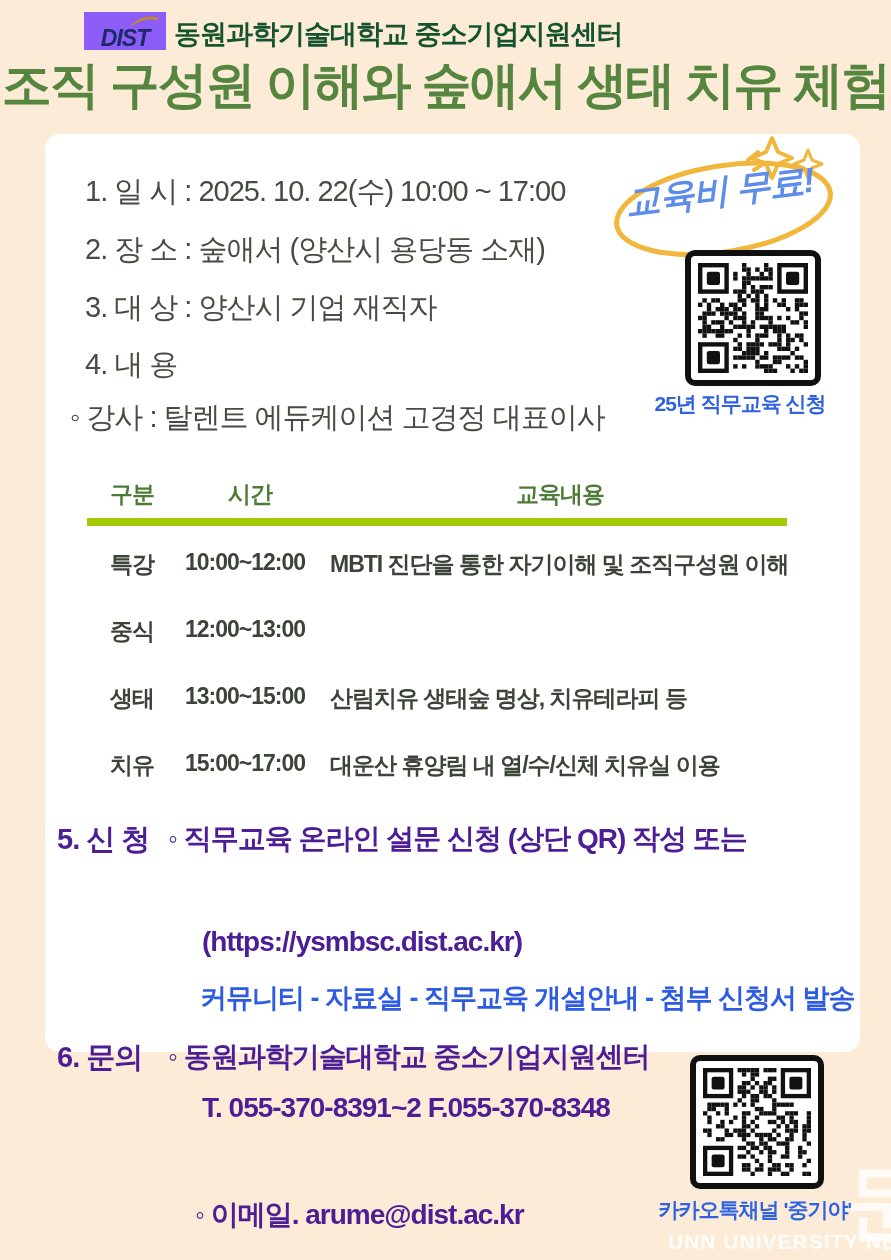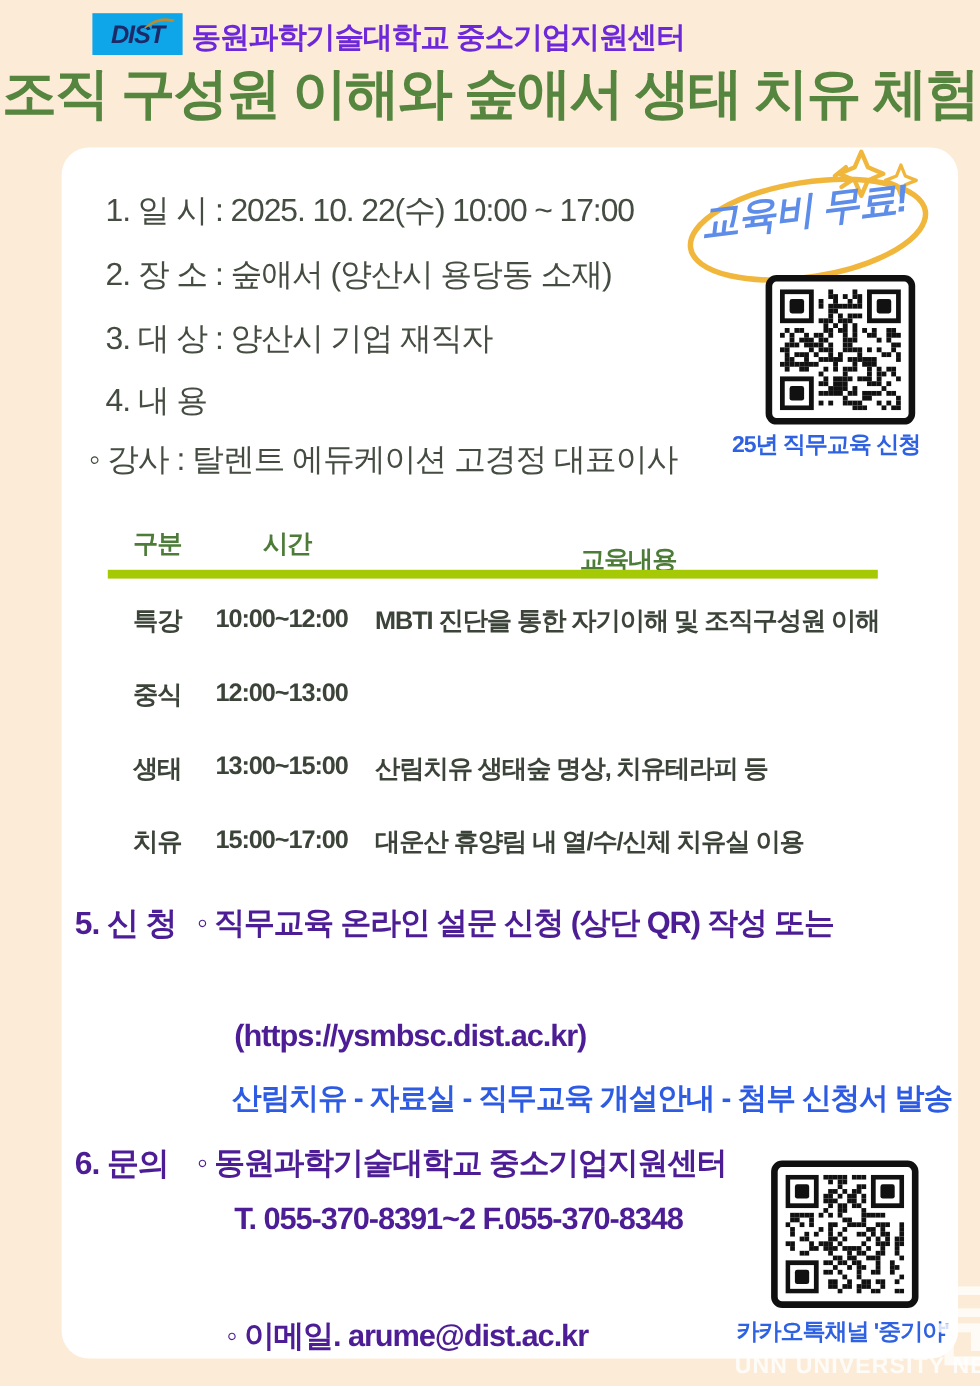--- a/index.html
+++ b/index.html
@@ -1,29 +1,29 @@
 <!DOCTYPE html>
 <html><head>
 <meta charset="utf-8">
 <style>
   html,body{margin:0;padding:0;}
   body{font-family:"Liberation Sans","DejaVu Sans",sans-serif;}
   #page{position:relative;width:891px;height:1260px;background:#fcecd7;overflow:hidden;}
 
   
-  .logo-box{position:absolute;left:84px;top:12px;width:82px;height:38px;background:#0ea5e9;
-    display:flex;align-items:center;justify-content:center;}
+  .logo-box{position:absolute;left:84px;top:12px;width:82px;height:38px;background:#8b5cf6;
+    display:flex;align-items:flex-end;justify-content:center;}
   .logo-text{font-style:italic;font-weight:900;font-size:23px;letter-spacing:-1px;color:#1d2a68;line-height:1;}
   .logo-swoosh{position:absolute;right:6px;top:3px;}
-  .org-name{position:absolute;left:174px;top:16px;font-size:27px;font-weight:800;color:#6d28d9;letter-spacing:-1px;}
+  .org-name{position:absolute;left:174px;top:16px;font-size:27px;font-weight:800;color:#14532d;letter-spacing:-1px;}
   .main-title{position:absolute;left:0;top:52px;width:891px;text-align:center;font-size:50px;font-weight:800;
     color:#55853e;letter-spacing:-2px;white-space:nowrap;}
 
   
-  .card{position:absolute;left:56px;top:134px;width:815px;height:1101px;background:#ffffff;border-radius:25px;}
+  .card{position:absolute;left:45px;top:134px;width:815px;height:918px;background:#ffffff;border-radius:15px;}
 
   .body-line{position:absolute;font-size:29px;font-weight:500;color:#454d42;letter-spacing:-1px;white-space:nowrap;}
   .info-1{left:40px;top:38px;}
   .info-2{left:40px;top:96px;}
   .info-3{left:40px;top:154px;}
   .info-4{left:40px;top:211px;}
   .info-lect{left:25px;top:264px;}
 
   
   .badge-svg{position:absolute;left:553px;top:-4px;width:270px;height:135px;}
@@ -36,21 +36,21 @@
   .qr-bottom{left:645px;top:921px;width:108px;height:108px;}
   .qr-frame svg{display:block;width:100%;height:100%;}
   .qr-caption{position:absolute;font-size:21px;font-weight:800;color:#2f62e2;text-align:center;white-space:nowrap;letter-spacing:-1px;}
   .qr-top-caption{left:555px;top:256px;width:280px;}
   .qr-bottom-caption{left:570px;top:1062px;width:280px;}
 
   
   .th{position:absolute;font-size:23px;font-weight:700;color:#4c7c38;letter-spacing:-1px;white-space:nowrap;}
   .th-1{left:65px;top:345px;}
   .th-2{left:183px;top:345px;}
-  .th-3{left:285px;top:345px;width:460px;text-align:center;margin-top:14px;}
+  .th-3{left:285px;top:345px;width:460px;text-align:center;}
   .table-rule{position:absolute;left:42px;top:384px;width:700px;height:8px;background:#a5c904;}
   .td{position:absolute;font-size:23px;font-weight:600;color:#3c443a;letter-spacing:-1px;white-space:nowrap;}
   .r0{top:415px;} .r1{top:482px;} .r2{top:549px;} .r3{top:616px;}
   .c0{left:65px;} .c1{left:140px;} .c2{left:285px;}
 
   
   .sec-no{position:absolute;font-size:29px;font-weight:600;color:#4c1d95;letter-spacing:-1px;white-space:nowrap;}
   .apply-no{left:12px;top:686px;}
   .apply-1{left:123px;top:686px;font-size:28px;}
   .apply-2{left:157px;top:740px;font-size:28px;}
@@ -343,21 +343,21 @@
     <div class="td r2 c1">13:00~15:00</div>
     <div class="td r2 c2">산림치유 생태숲 명상, 치유테라피 등</div>
 
     <div class="td r3 c0">치유</div>
     <div class="td r3 c1">15:00~17:00</div>
     <div class="td r3 c2">대운산 휴양림 내 열/수/신체 치유실 이용</div>
 
     <div class="sec-no apply-no">5. 신 청</div>
     <div class="sec-no apply-1">◦ 직무교육 온라인 설문 신청 (상단 QR) 작성 또는</div>
     <div class="sec-no apply-3">(https://ysmbsc.dist.ac.kr)</div>
-    <div class="apply-hl">산림치유 - 자료실 - 직무교육 개설안내 - 첨부 신청서 발송</div>
+    <div class="apply-hl">커뮤니티 - 자료실 - 직무교육 개설안내 - 첨부 신청서 발송</div>
 
     <div class="sec-no contact-no">6. 문의</div>
     <div class="sec-no contact-1">◦ 동원과학기술대학교 중소기업지원센터</div>
     <div class="sec-no contact-2">T. 055-370-8391~2  F.055-370-8348</div>
     <div class="sec-no contact-4">◦ 이메일. arume@dist.ac.kr</div>
 
     <div class="qr-frame qr-bottom">
       <svg viewBox="0 0 25 25">
           <rect x="0" y="0" width="25" height="25" fill="#fff"></rect>
           <rect x="8" y="0" width="1" height="1" fill="#111"></rect>

